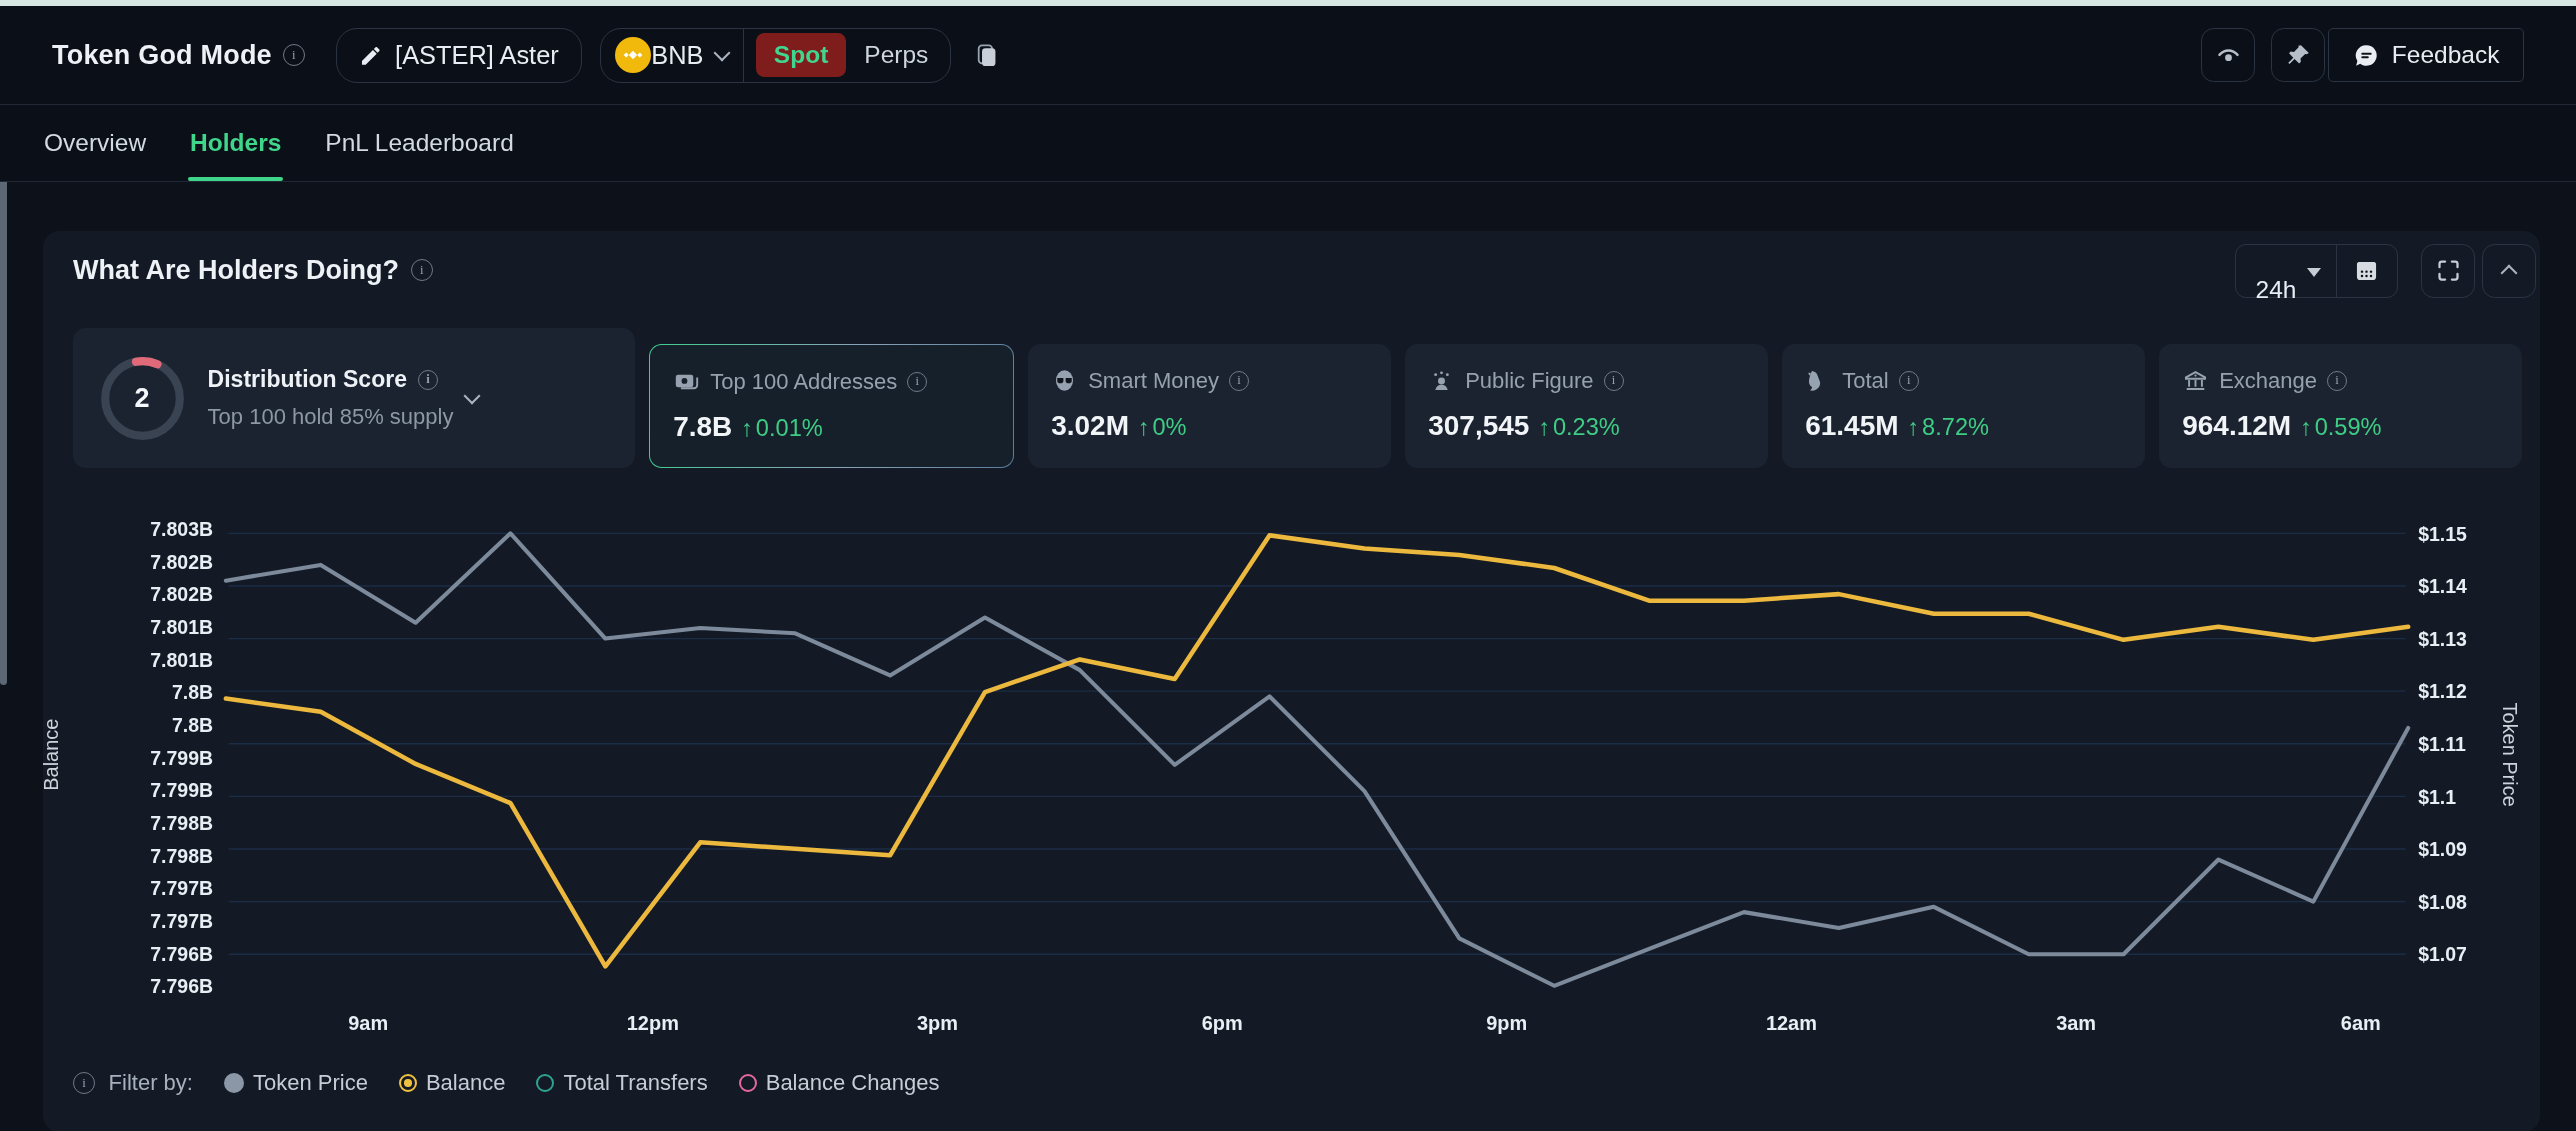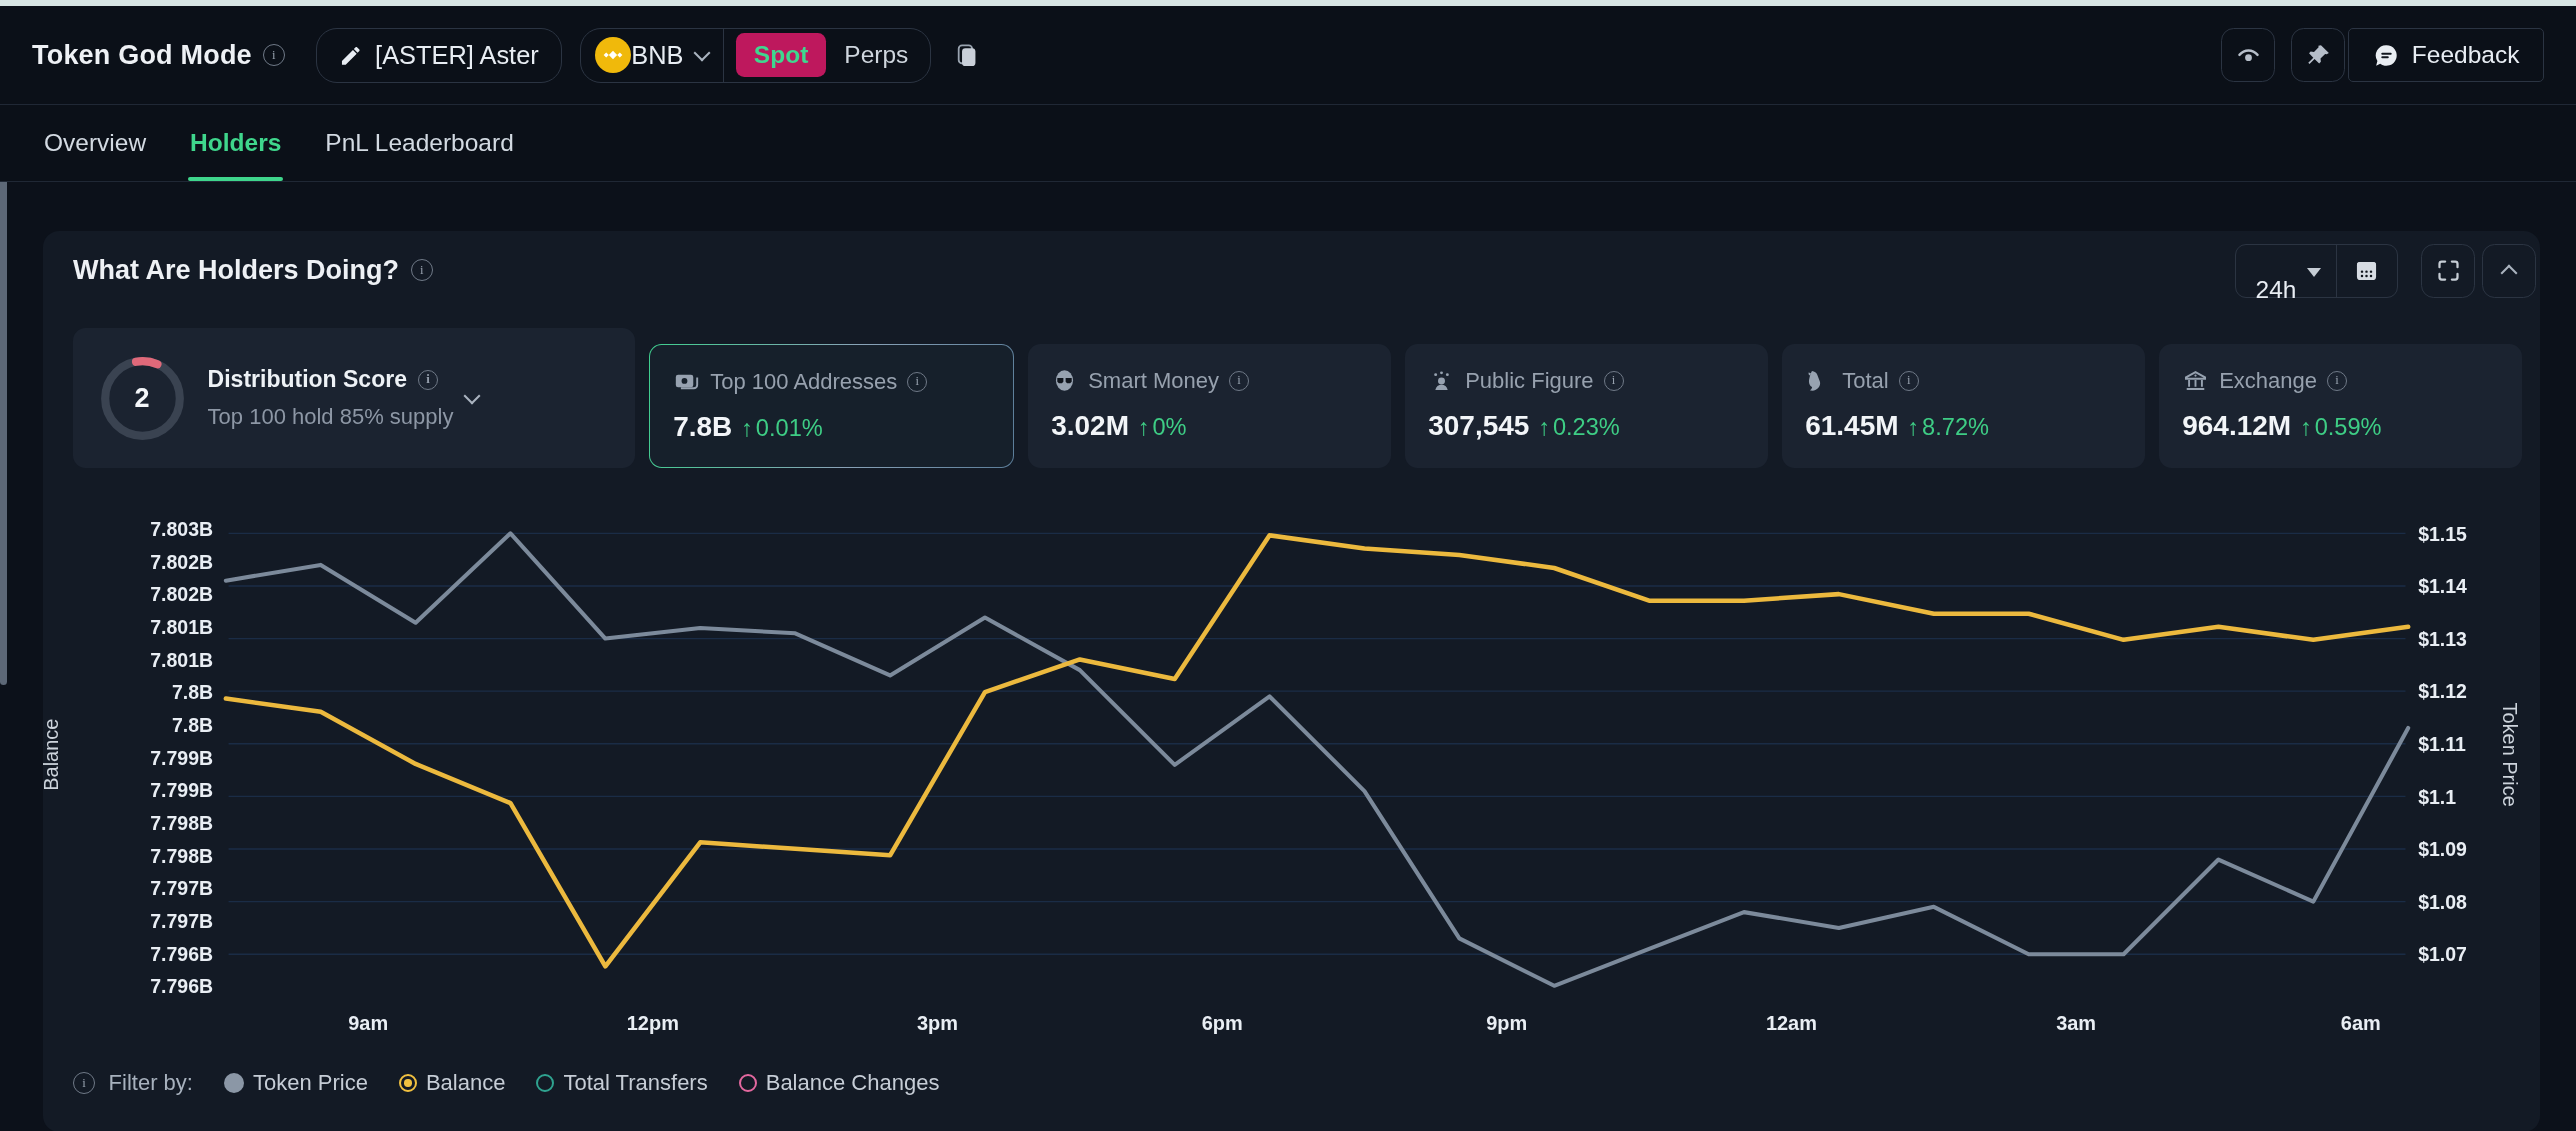--- a/index.html
+++ b/index.html
@@ -3,38 +3,38 @@
 <meta charset="utf-8">
 <style>
   html,body{margin:0;padding:0;background:#0c111a;}
   body{width:2576px;height:1132px;position:relative;overflow:hidden;
        font-family:"Liberation Sans", sans-serif;color:#e9eef4;}
   
   .topstrip{position:absolute;left:0;top:0;width:2576px;height:6.3px;background:#d7e5e3;}
   .scroll-thumb{position:absolute;left:0;top:86px;width:7.3px;height:599px;background:#5d6877;border-radius:0 0 4.5px 4.5px;}
   
   .header{position:absolute;left:0;top:6.3px;width:2576px;height:99px;background:#0b1018;
-          border-bottom:0.9px solid #202835;display:flex;align-items:center;padding:0 32px;box-sizing:border-box;}
+          border-bottom:0.9px solid #202835;display:flex;align-items:center;padding:0 52px;box-sizing:border-box;}
   .h-title{font-size:27px;font-weight:700;color:#eef1f5;letter-spacing:0.2px;}
   .info{display:inline-flex;align-items:center;justify-content:center;width:20px;height:20px;
         border:1.4px solid #6f7987;border-radius:50%;color:#97a1ae;flex:none;}
   .info::after{content:"i";font-size:12.7px;font-family:"Liberation Serif",serif;}
   .info.sm{width:18px;height:18px;}
   .pill{height:55px;border:1.4px solid #2b3442;border-radius:21px;display:flex;align-items:center;box-sizing:border-box;}
   .pill1{margin-left:31px;padding:0 22px;gap:12.7px;cursor:pointer;}
   .pill1 .lbl{font-size:25.4px;color:#e8edf3;}
   .pill2{margin-left:18px;}
   .coin{width:36px;height:36px;border-radius:50%;background:#F0B90B;display:flex;align-items:center;justify-content:center;margin-left:14.5px;flex:none;}
   .bnb-lbl{font-size:25.4px;color:#e8edf3;}
   .chev{width:10px;height:10px;border-right:2.3px solid #aab3bf;border-bottom:2.3px solid #aab3bf;
         transform:rotate(45deg);display:inline-block;}
   .chev.dn{margin:-4.5px 0 0 12.7px;}
   .chev.up{transform:rotate(-135deg);margin-top:4.5px;}
   .vdiv{width:1.4px;align-self:stretch;background:#2b3442;margin-left:14.5px;}
-  .spot-badge{height:44px;border-radius:8.2px;background:#be185d;color:#40d68f;font-size:24.5px;font-weight:600;
+  .spot-badge{height:44px;border-radius:8.2px;background:#7f1d1d;color:#40d68f;font-size:24.5px;font-weight:600;
               display:flex;align-items:center;padding:0 18px;margin-left:11.8px;cursor:pointer;}
   .perps{font-size:24.5px;color:#cfd6de;padding:0 22px 0 18px;cursor:pointer;}
   .copy-btn{margin-left:22px;cursor:pointer;display:flex;}
   .sp{flex:1;}
   .icon-btn{width:54px;height:54px;border:1.4px solid #2b3442;border-radius:12.7px;display:flex;
             align-items:center;justify-content:center;box-sizing:border-box;cursor:pointer;flex:none;}
   .fb-btn{height:54px;border:1.4px solid #2b3442;border-radius:5px;display:flex;align-items:center;
           gap:11.8px;padding:0 23.6px;margin-left:3px;cursor:pointer;box-sizing:border-box;}
   .fb-btn .lbl{font-size:24.5px;color:#e8edf3;}
   .hgap{width:16.3px;flex:none;}

